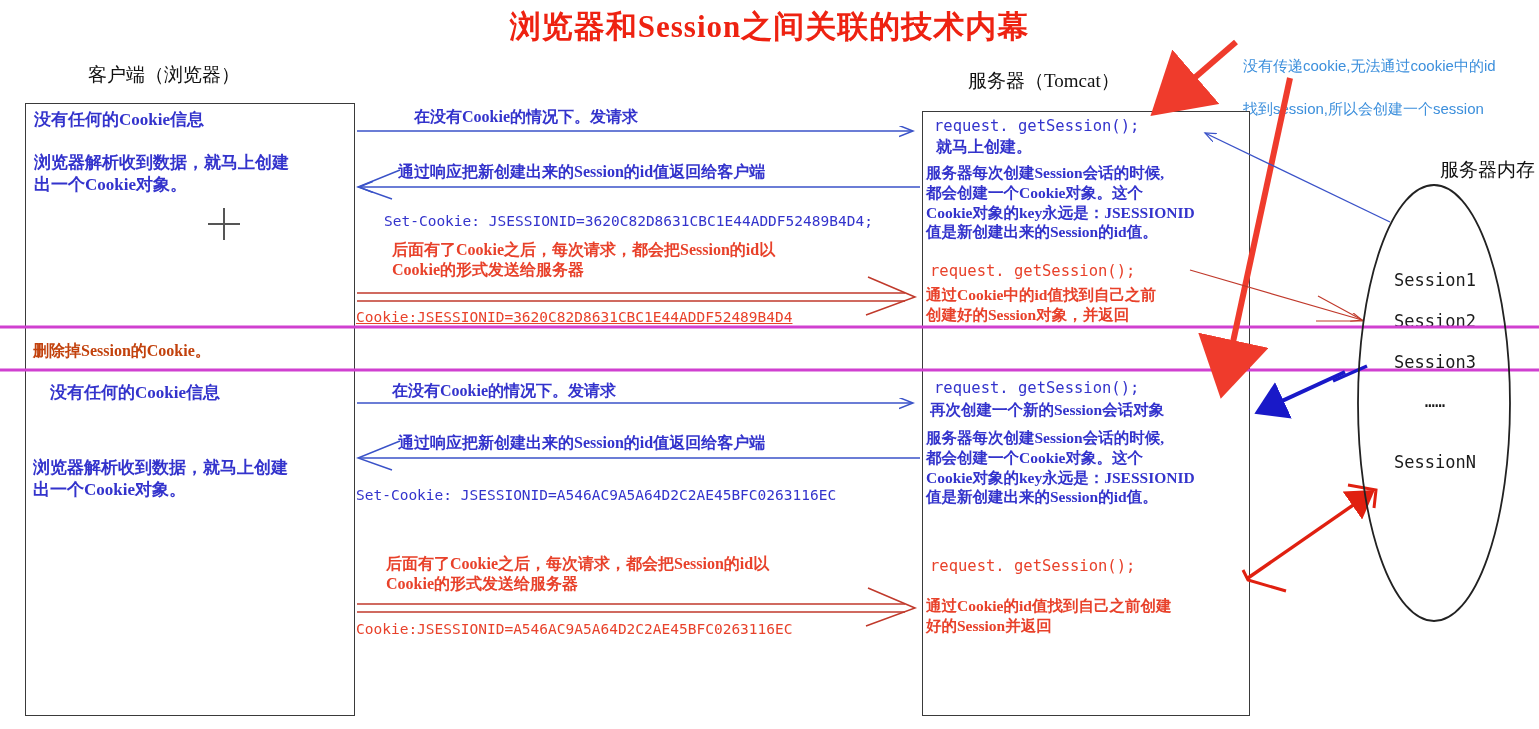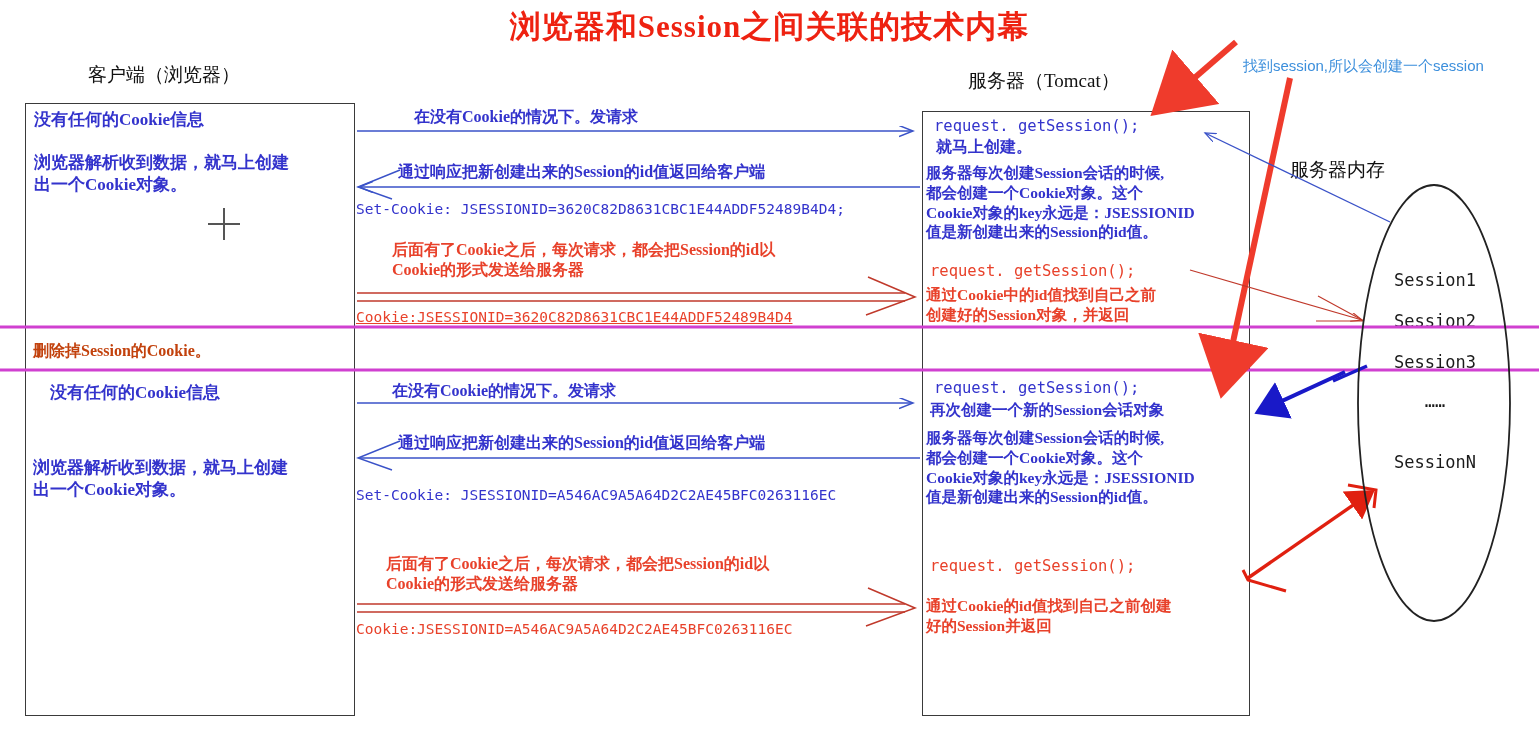--- a/index.html
+++ b/index.html
@@ -38,41 +38,42 @@
     font-size:17px;color:#1a1a1a;text-align:center;white-space:nowrap;
   }
 </style>
 </head>
 <body>
 
 <div class="abs" id="title">浏览器和Session之间关联的技术内幕</div>
 
 <div class="abs caption" style="left:45px;top:62px;margin-left:43px;">客户端（浏览器）</div>
 <div class="abs caption" style="left:968px;top:68px;">服务器（Tomcat）</div>
-<div class="abs caption" style="left:1290px;top:157px;">服务器内存</div>
+<div class="abs caption" style="left:1440px;top:157px;">服务器内存</div>
 
 <div class="abs annot tx" style="left:1243px;top:33px;width:290px;font-size:15px;line-height:1.45;">
+  <div>没有传递cookie,无法通过cookie中的id</div>
   <div>找到session,所以会创建一个session</div>
 </div>
 
 <div class="abs panel" style="left:25px;top:103px;width:330px;height:613px;"></div>
 
 <div class="abs tx blue hand" style="left:34px;top:109px;font-size:17px;">没有任何的Cookie信息</div>
 <div class="abs tx blue hand" style="left:34px;top:152px;font-size:17px;">浏览器解析收到数据，就马上创建
 出一个Cookie对象。</div>
 
 <div class="abs tx mag hand" style="left:33px;top:341px;font-size:16px;">删除掉Session的Cookie。</div>
 
 <div class="abs tx blue hand" style="left:50px;top:382px;font-size:17px;">没有任何的Cookie信息</div>
 <div class="abs tx blue hand" style="left:33px;top:457px;font-size:17px;">浏览器解析收到数据，就马上创建
 出一个Cookie对象。</div>
 
 <div class="abs tx blue hand" style="left:414px;top:107px;font-size:16px;">在没有Cookie的情况下。发请求</div>
 <div class="abs tx blue hand" style="left:398px;top:162px;font-size:16px;">通过响应把新创建出来的Session的id值返回给客户端</div>
-<div class="abs tx blue mono" style="left:356px;top:200px;font-size:14.5px;">Set-Cookie:  JSESSIONID=3620C82D8631CBC1E44ADDF52489B4D4;</div>
+<div class="abs tx blue mono" style="left:356px;top:212px;font-size:14.5px;padding-left:28px;">Set-Cookie:  JSESSIONID=3620C82D8631CBC1E44ADDF52489B4D4;</div>
 <div class="abs tx red hand" style="left:392px;top:240px;font-size:16px;">后面有了Cookie之后，每次请求，都会把Session的id以
 Cookie的形式发送给服务器</div>
 <div class="abs tx red mono" style="left:356px;top:308px;font-size:14.5px;text-decoration:underline;">Cookie:JSESSIONID=3620C82D8631CBC1E44ADDF52489B4D4</div>
 
 <div class="abs tx blue hand" style="left:392px;top:381px;font-size:16px;">在没有Cookie的情况下。发请求</div>
 <div class="abs tx blue hand" style="left:398px;top:433px;font-size:16px;">通过响应把新创建出来的Session的id值返回给客户端</div>
 <div class="abs tx blue mono" style="left:356px;top:470px;font-size:14.5px;margin-top:16px;">Set-Cookie:  JSESSIONID=A546AC9A5A64D2C2AE45BFC0263116EC</div>
 <div class="abs tx red hand" style="left:386px;top:554px;font-size:16px;">后面有了Cookie之后，每次请求，都会把Session的id以
 Cookie的形式发送给服务器</div>
 <div class="abs tx red mono" style="left:356px;top:620px;font-size:14.5px;">Cookie:JSESSIONID=A546AC9A5A64D2C2AE45BFC0263116EC</div>

